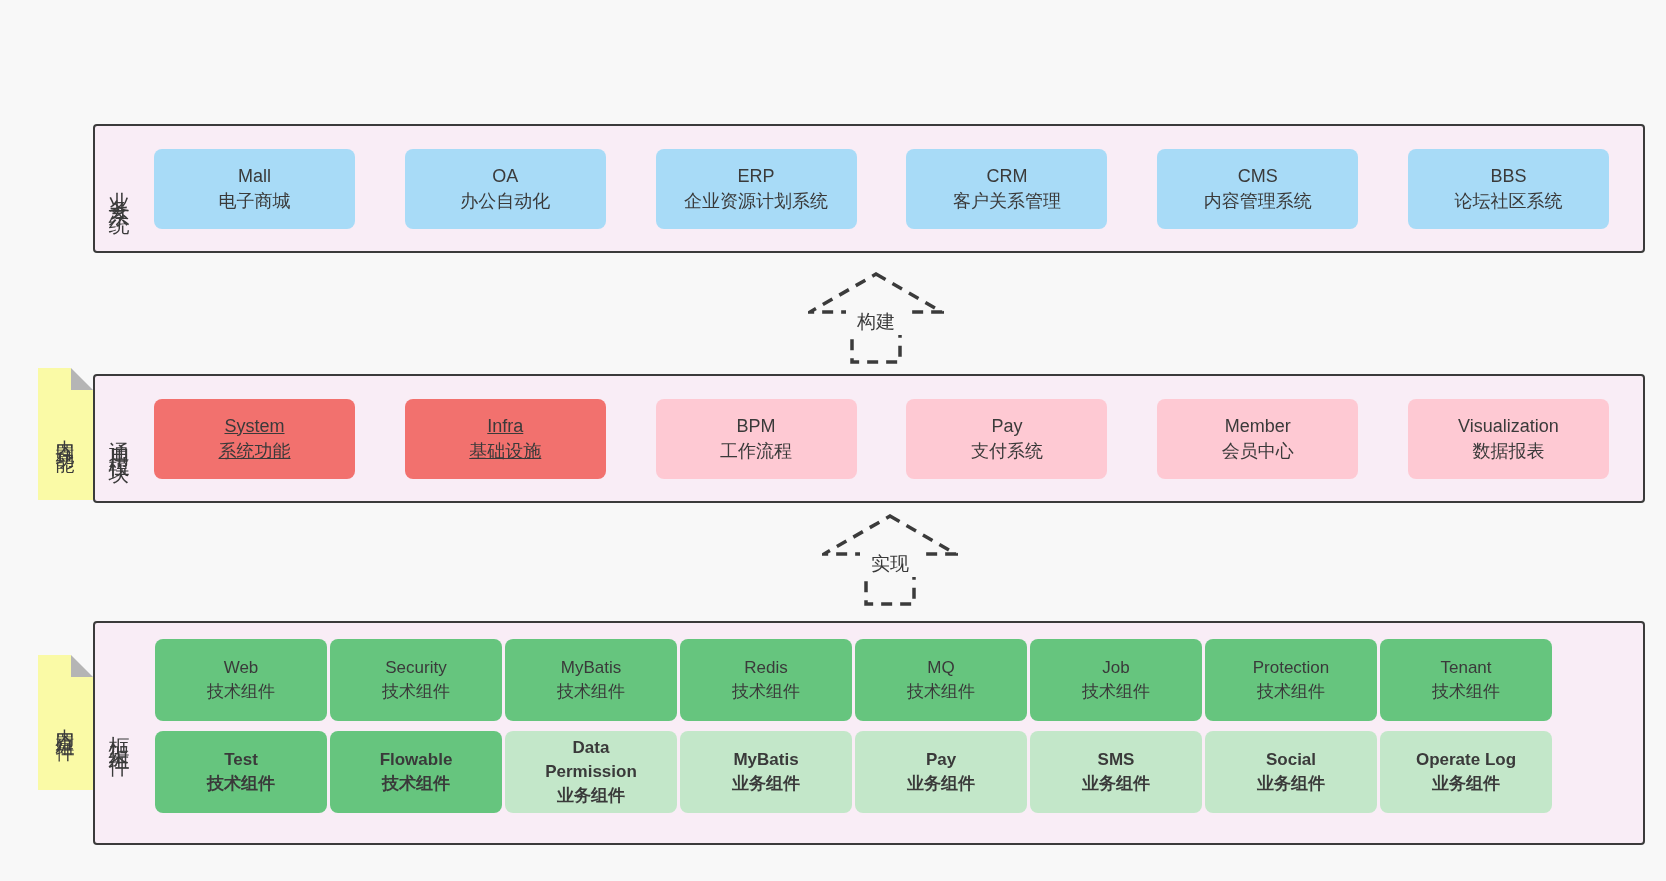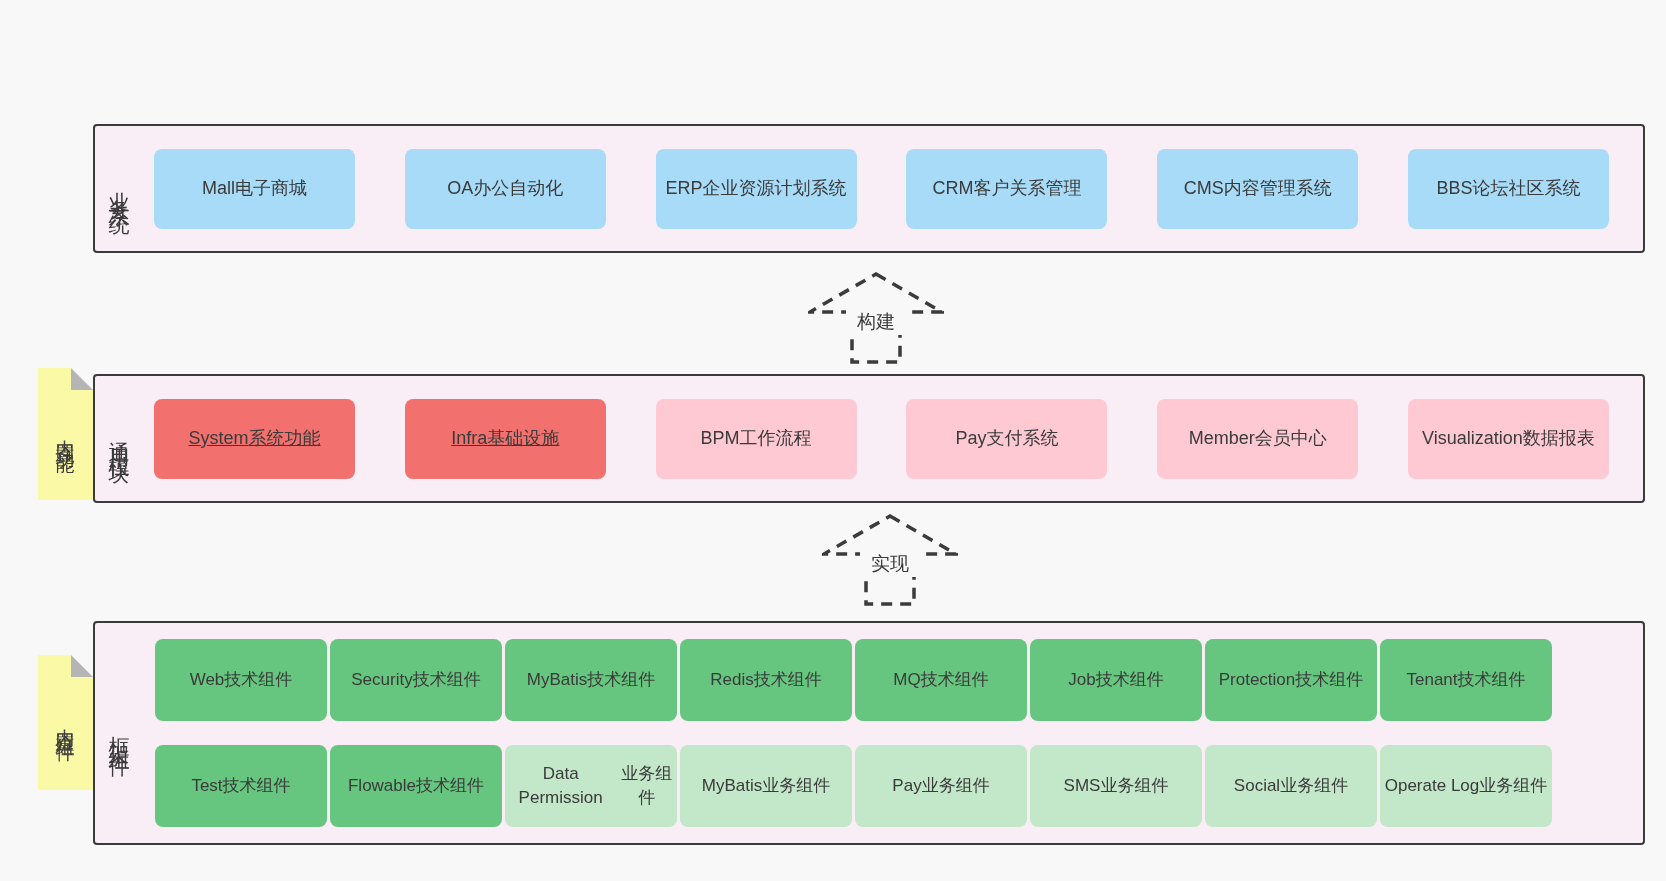--- a/index.html
+++ b/index.html
@@ -25,24 +25,24 @@
   }
   .row{
     position:absolute;left:59px;right:34px;top:0;bottom:0;
     display:flex;justify-content:space-between;align-items:center;
   }
   .fw-row{
     position:absolute;left:60px;right:91px;
     display:flex;justify-content:space-between;
   }
   .fw-row.r1{top:16px;}
-  .fw-row.r2{top:122px;}
+  .fw-row.r2{top:108px;font-weight:bold;}
   .box{
     width:201px;height:80px;border-radius:8px;
-    display:flex;justify-content:center;align-items:center;
+    display:flex;flex-direction:column;justify-content:center;align-items:center;
     text-align:center;font-size:18px;line-height:25px;
   }
   .fw-row .box{width:172px;height:82px;font-size:17px;line-height:24px;}
   .fw-row .box .en{display:inline-block;max-width:118px;}
   .box.blue{background:var(--blue,#a8dbf7);}
   .box.red{background:var(--red,#f2716e);text-decoration:underline;}
   .box.pink{background:var(--pink,#fec9d3);}
   .box.gdark{background:var(--green-dark,#66c57e);}
   .box.glight{background:var(--green-light,#c3e7c9);}
   .note{

